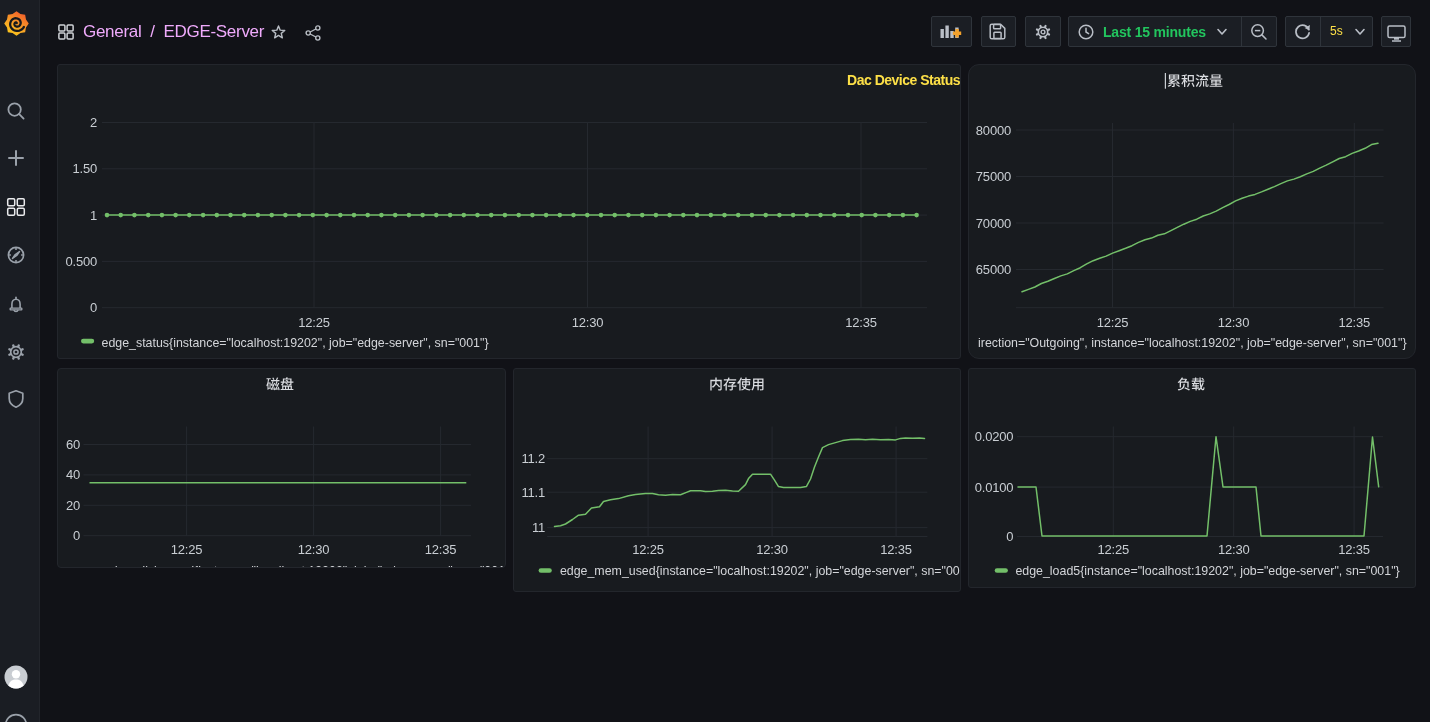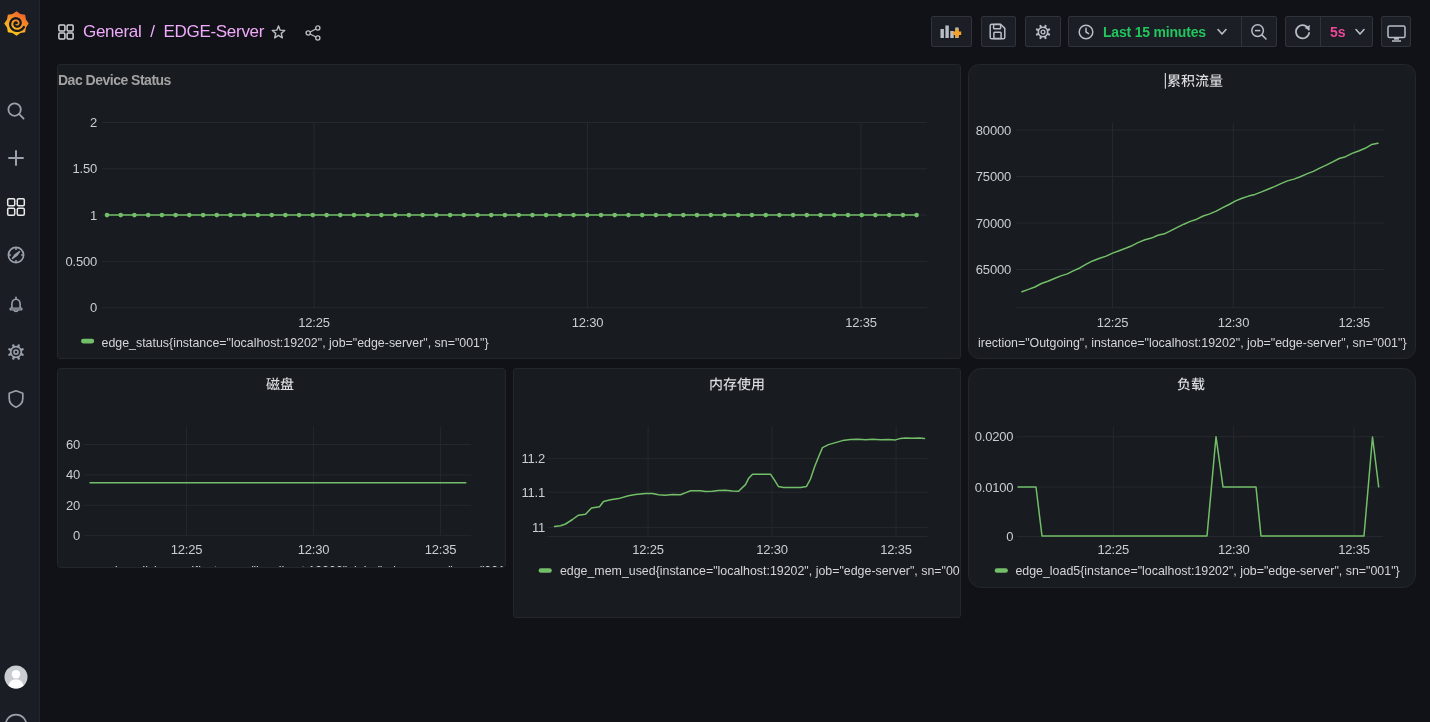--- a/index.html
+++ b/index.html
@@ -121,32 +121,32 @@
     <circle cx="7.6" cy="7.6" r="5.8" fill="none" stroke="#b9bec6" stroke-width="1.5"></circle>
     <line x1="4.9" y1="7.6" x2="10.3" y2="7.6" stroke="#b9bec6" stroke-width="1.5"></line>
     <line x1="11.9" y1="11.9" x2="16" y2="16" stroke="#b9bec6" stroke-width="1.5" stroke-linecap="round"></line>
   </svg>
 <div style="position:absolute;top:16px;height:31px;background:#1b1e24;border:1px solid #2f343b;border-radius:2px;box-sizing:border-box;left:1285px;width:87.5px"></div>
 <div class="abs" style="left:1320px;top:17px;width:1px;height:29px;background:#2f343b"></div>
 <svg style="position:absolute;left:1294px;top:23px" width="17" height="17" viewBox="0 0 17 17">
     <path d="M14.8 6.6 A 6.6 6.6 0 1 0 15.1 9.8" fill="none" stroke="#b9bec6" stroke-width="1.7" stroke-linecap="round"></path>
     <path d="M15.9 2.1 L15.3 7.3 L10.6 5.1 Z" fill="#b9bec6"></path>
   </svg>
-<div class="abs" style="left:1330px;top:24px;font-size:14px;font-weight:bold;color:#ec4899">5s</div>
+<div class="abs" style="left:1330px;top:24px;font-size:12px;font-weight:normal;color:#fde047">5s</div>
 <svg style="position:absolute;left:1354px;top:28px" width="12" height="8" viewBox="0 0 12 8">
     <path d="M2 1.5 L6 6 L10 1.5" fill="none" stroke="#b9bec6" stroke-width="1.6" stroke-linecap="round" stroke-linejoin="round"></path>
   </svg>
 <div style="position:absolute;top:16px;height:31px;background:#1b1e24;border:1px solid #2f343b;border-radius:2px;box-sizing:border-box;left:1381px;width:30px"></div>
 <svg style="position:absolute;left:1386.5px;top:22.5px" width="19" height="19" viewBox="0 0 19 19">
     <rect x="1" y="3" width="17" height="11.5" rx="1.6" fill="none" stroke="#b9bec6" stroke-width="1.5"></rect>
     <rect x="7" y="14.5" width="5" height="2.2" fill="#b9bec6"></rect>
     <line x1="5" y1="18" x2="14" y2="18" stroke="#b9bec6" stroke-width="1.5"></line>
   </svg>
 <div style="position:absolute;background:#181b1f;border:1px solid #23262c;border-radius:3px;box-sizing:border-box;overflow:hidden;left:57px;top:64px;width:904px;height:295px">
-    <div style="position:absolute;left:0;top:7px;width:100%;text-align:left;font-size:14px;font-weight:bold;color:#a3a3a3;letter-spacing:-0.5px">Dac Device Status</div>
+    <div style="position:absolute;left:0;top:7px;width:100%;text-align:right;font-size:14px;font-weight:bold;color:#fde047;letter-spacing:-0.5px">Dac Device Status</div>
     <svg width="904" height="295" style="position:absolute;left:0;top:0">
       <line x1="44" y1="57.5" x2="869" y2="57.5" stroke="#25292f" stroke-width="1"></line>
       <line x1="44" y1="103.8" x2="869" y2="103.8" stroke="#25292f" stroke-width="1"></line>
       <line x1="44" y1="150.1" x2="869" y2="150.1" stroke="#25292f" stroke-width="1"></line>
       <line x1="44" y1="196.4" x2="869" y2="196.4" stroke="#25292f" stroke-width="1"></line>
       <line x1="44" y1="242.7" x2="869" y2="242.7" stroke="#25292f" stroke-width="1"></line>
       <line x1="256" y1="57.5" x2="256" y2="242.7" stroke="#25292f" stroke-width="1"></line>
       <line x1="529.5" y1="57.5" x2="529.5" y2="242.7" stroke="#25292f" stroke-width="1"></line>
       <line x1="803" y1="57.5" x2="803" y2="242.7" stroke="#25292f" stroke-width="1"></line>
       <text x="39" y="62.0" text-anchor="end" font-size="13" fill="#c9ced3" letter-spacing="-0.2">2</text>
@@ -268,21 +268,21 @@
       <text x="22" y="140.8" text-anchor="end" font-size="13" fill="#c9ced3" letter-spacing="-0.2">20</text>
       <text x="22" y="171.2" text-anchor="end" font-size="13" fill="#c9ced3" letter-spacing="-0.2">0</text>
       <text x="128.6" y="185" text-anchor="middle" font-size="13" fill="#c9ced3" letter-spacing="-0.2">12:25</text>
       <text x="255.6" y="185" text-anchor="middle" font-size="13" fill="#c9ced3" letter-spacing="-0.2">12:30</text>
       <text x="382.6" y="185" text-anchor="middle" font-size="13" fill="#c9ced3" letter-spacing="-0.2">12:35</text>
       <line x1="31.5" y1="113.7" x2="408.3" y2="113.7" stroke="#73BF69" stroke-width="1.5"></line>
       <rect x="25" y="199.2" width="13.2" height="4.6" rx="2.3" fill="#73BF69"></rect>
       <text x="45.8" y="206.2" font-size="12.4" fill="#d3d5d9">edge_disk_used{instance="localhost:19202", job="edge-server", sn="001"}</text>
     </svg>
   </div>
-<div style="position:absolute;background:#181b1f;border:1px solid #23262c;border-radius:3px;box-sizing:border-box;overflow:hidden;left:512.5px;top:368px;width:448.5px;height:250px">
+<div style="position:absolute;background:#181b1f;border:1px solid #23262c;border-radius:3px;box-sizing:border-box;overflow:hidden;left:512.5px;top:368px;width:448.5px;height:224px">
     <svg width="60" height="32" style="position:absolute;left:194.5px;top:0">
       <path transform="translate(1.0 20.3) scale(0.014000 -0.014000)" d="M445.16009521484375 421.440185546875 516.5598754882812 472.84002685546875Q552.2799072265625 441.32000732421875 592.3999328613281 404.3599853515625Q632.5199584960938 367.39996337890625 671.2599792480469 329.37994384765625Q710 291.35992431640625 743.5800170898438 255.71990966796875Q777.1600341796875 220.07989501953125 800.3600463867188 191.7598876953125L722.040283203125 130.320068359375Q700.9602661132812 159.080078125 668.7202453613281 195.50009155273438Q636.480224609375 231.92010498046875 598.5802001953125 271.5001220703125Q560.68017578125 311.08013916015625 521.0601501464844 349.4401550292969Q481.44012451171875 387.8001708984375 445.16009521484375 421.440185546875ZM452.400146484375 844.43994140625H549.599853515625V629.1602172851562Q549.599853515625 580.3602294921875 543.6998596191406 527.0802307128906Q537.7998657226562 473.80023193359375 521.6798706054688 418.92022705078125Q505.55987548828125 364.04022216796875 474.4598693847656 310.40020751953125Q443.35986328125 256.76019287109375 393.2998352050781 207.02017211914062Q343.23980712890625 157.2801513671875 270.1197509765625 114.0001220703125Q263.6397705078125 124.28009033203125 251.73980712890625 137.52005004882812Q239.83984375 150.760009765625 226.8798828125 163.93997192382812Q213.919921875 177.11993408203125 202.0799560546875 185.2799072265625Q272.52001953125 222.63995361328125 318.8400573730469 266.17999267578125Q365.16009521484375 309.72003173828125 392.18011474609375 356.6000671386719Q419.20013427734375 403.4801025390625 432.0201416015625 450.82012939453125Q444.84014892578125 498.16015625 448.6201477050781 543.6201782226562Q452.400146484375 589.0802001953125 452.400146484375 629.72021484375ZM94.4400634765625 675.159912109375H856.7200927734375V582.440185546875H188.95977783203125V-85.99993896484375H94.4400634765625ZM814.8402099609375 675.159912109375H908.2399291992188V31.31982421875Q908.2399291992188 -10.4801025390625 897.43994140625 -33.400054931640625Q886.6399536132812 -56.32000732421875 858.239990234375 -68.03997802734375Q829.9600219726562 -79.3199462890625 782.7200317382812 -81.77993774414062Q735.4800415039062 -84.23992919921875 668.0400390625 -84.23992919921875Q666.4800415039062 -70.8399658203125 661.4000549316406 -53.58001708984375Q656.320068359375 -36.320068359375 649.840087890625 -19.18011474609375Q643.360107421875 -2.0401611328125 636.4401245117188 10.7998046875Q669.4801635742188 9.7998046875 700.8401794433594 9.019805908203125Q732.2001953125 8.23980712890625 756.3002014160156 8.459808349609375Q780.4002075195312 8.6798095703125 789.8402099609375 8.6798095703125Q804.2802124023438 9.6798095703125 809.5602111816406 14.61981201171875Q814.8402099609375 19.559814453125 814.8402099609375 32.559814453125Z" fill="#dadce0"></path>
       <path transform="translate(15.0 20.3) scale(0.014000 -0.014000)" d="M341.0399169921875 269.87994384765625H959.1599731445312V181.52020263671875H341.0399169921875ZM422.9599609375 525.7999877929688H821.8401489257812V439.80023193359375H422.9599609375ZM608.8800659179688 346.84002685546875H704.3997802734375V21.1998291015625Q704.3997802734375 -17.16009521484375 694.8797912597656 -38.080047607421875Q685.3598022460938 -59 657.2798461914062 -70.15997314453125Q629.3198852539062 -80.3199462890625 585.7398986816406 -82.27993774414062Q542.159912109375 -84.23992919921875 479.31988525390625 -83.679931640625Q476.19989013671875 -63.67999267578125 468.4999084472656 -38.540069580078125Q460.7999267578125 -13.400146484375 451.3199462890625 6.47979736328125Q481 5.47979736328125 508.96002197265625 4.699798583984375Q536.9200439453125 3.9197998046875 558.0200500488281 4.139801025390625Q579.1200561523438 4.35980224609375 587.4400634765625 4.7998046875Q600.320068359375 5.7998046875 604.6000671386719 9.459808349609375Q608.8800659179688 13.11981201171875 608.8800659179688 22.99981689453125ZM797.8402099609375 525.7999877929688H821.0801391601562L840.5200805664062 530.719970703125L900.7199096679688 483.0001220703125Q868.919921875 448.44012451171875 828.6399230957031 413.20013427734375Q788.3599243164062 377.96014404296875 744.8599243164062 346.60015869140625Q701.3599243164062 315.24017333984375 659.679931640625 291.440185546875Q651.0799560546875 304.2801513671875 635.2799987792969 320.4801025390625Q619.4800415039062 336.6800537109375 608.8800659179688 346.84002685546875Q643.840087890625 366.96002197265625 679.9601135253906 395.02001953125Q716.0801391601562 423.08001708984375 747.4801635742188 453.02001953125Q778.8801879882812 482.96002197265625 797.8402099609375 507.60003662109375ZM59.36004638671875 713.5599365234375H942.3199462890625V622.960205078125H59.36004638671875ZM377.92010498046875 844.5599365234375 475.6798095703125 820.8800048828125Q439.87982177734375 703.3600463867188 384.9598388671875 588.8000793457031Q330.03985595703125 474.2401123046875 253.09988403320312 375.14013671875Q176.159912109375 276.0401611328125 71.9599609375 203.8001708984375Q67.15997314453125 216.32012939453125 58.899993896484375 232.64007568359375Q50.6400146484375 248.96002197265625 41.60003662109375 265.219970703125Q32.56005859375 281.47991943359375 25.080078125 292.43988037109375Q93.64007568359375 338.95989990234375 149.36007690429688 401.71990966796875Q205.080078125 464.47991943359375 249.24008178710938 537.919921875Q293.40008544921875 611.3599243164062 325.5000915527344 689.2999267578125Q357.60009765625 767.2399291992188 377.92010498046875 844.5599365234375ZM180.0001220703125 431.67999267578125H275.079833984375V-82.5599365234375H180.0001220703125Z" fill="#dadce0"></path>
       <path transform="translate(29.0 20.3) scale(0.014000 -0.014000)" d="M325.679931640625 738.9198608398438H965.0799560546875V652.360107421875H325.679931640625ZM438.03973388671875 488.2801513671875V360.63983154296875H844.0001831054688V488.2801513671875ZM351.47998046875 566.5599365234375H935.0399169921875V281.9200439453125H351.47998046875ZM427.83978271484375 265.91998291015625Q474.039794921875 190.43994140625 553.2598266601562 135.83990478515625Q632.4798583984375 81.2398681640625 740.0398864746094 47.4598388671875Q847.5999145507812 13.6798095703125 977.4799194335938 0.039794921875Q967.7599487304688 -9.68017578125 956.7599792480469 -24.7601318359375Q945.760009765625 -39.840087890625 936.6000366210938 -55.48004150390625Q927.4400634765625 -71.1199951171875 921.080078125 -84.51995849609375Q787.7200927734375 -65.63995361328125 678.2600708007812 -24.539947509765625Q568.800048828125 16.56005859375 486.46002197265625 82.62005615234375Q404.1199951171875 148.6800537109375 349.8800048828125 241.0400390625ZM592.2800903320312 839.0799560546875H685.6798095703125V390.9200439453125Q685.6798095703125 331.4400634765625 678.6598205566406 273.9800720214844Q671.6398315429688 216.52008056640625 651.8998413085938 163.24008178710938Q632.1598510742188 109.9600830078125 594.3798522949219 63.360076904296875Q556.599853515625 16.76007080078125 495.6798400878906 -21.219940185546875Q434.75982666015625 -59.199951171875 344.83978271484375 -85.9599609375Q339.47979736328125 -75.239990234375 329.1998291015625 -60.6600341796875Q318.91986083984375 -46.080078125 308.0198974609375 -31.5001220703125Q297.11993408203125 -16.920166015625 286.8399658203125 -7.2001953125Q372.52001953125 13.079833984375 428.5800476074219 44.35986328125Q484.64007568359375 75.639892578125 517.6200866699219 114.919921875Q550.60009765625 154.199951171875 566.60009765625 199.0999755859375Q582.60009765625 244 587.4400939941406 292.58001708984375Q592.2800903320312 341.1600341796875 592.2800903320312 391.48004150390625ZM268.08013916015625 846.5599365234375 356.43988037109375 818.4000244140625Q322.43988037109375 733.8400268554688 276.5398864746094 650.6400451660156Q230.639892578125 567.4400634765625 177.67990112304688 493.90008544921875Q124.71990966796875 420.360107421875 68.47991943359375 364.2401123046875Q64.23992919921875 375.64007568359375 55.199951171875 393.8000183105469Q46.15997314453125 411.9599609375 36.0 430.1799011230469Q25.84002685546875 448.39984130859375 17.36004638671875 459.7998046875Q66.88006591796875 506.87982177734375 113.52008056640625 568.6198425292969Q160.16009521484375 630.35986328125 200.02011108398438 701.5398864746094Q239.880126953125 772.7199096679688 268.08013916015625 846.5599365234375ZM166.28009033203125 577.9200439453125 255.87982177734375 667.519775390625 256.75982666015625 666.519775390625V-87.63995361328125H166.28009033203125Z" fill="#dadce0"></path>
       <path transform="translate(43.0 20.3) scale(0.014000 -0.014000)" d="M202.2799072265625 775.4799194335938H834.6801147460938V685.0001831054688H202.2799072265625ZM202.2799072265625 543.39990234375H834.7200927734375V454.60015869140625H202.2799072265625ZM198.31988525390625 305.8798828125H837.5200805664062V216.400146484375H198.31988525390625ZM148.2000732421875 775.4799194335938H241.59979248046875V413.95989990234375Q241.59979248046875 356.0399169921875 236.539794921875 288.87994384765625Q231.47979736328125 221.719970703125 217.35980224609375 153.55999755859375Q203.23980712890625 85.4000244140625 175.559814453125 22.9200439453125Q147.87982177734375 -39.5599365234375 102.1998291015625 -89.5599365234375Q95.15985107421875 -79.9599609375 81.35989379882812 -67.83999633789062Q67.5599365234375 -55.72003173828125 53.199981689453125 -44.660064697265625Q38.84002685546875 -33.60009765625 28.12005615234375 -27.68011474609375Q69.56005859375 18.639892578125 93.72006225585938 73.29989624023438Q117.88006591796875 127.95989990234375 129.60006713867188 186.45989990234375Q141.320068359375 244.95989990234375 144.76007080078125 303.2398986816406Q148.2000732421875 361.5198974609375 148.2000732421875 414.5198974609375ZM799.3201904296875 775.4799194335938H893.2799072265625V34.99981689453125Q893.2799072265625 -6.2401123046875 882.2599182128906 -28.600067138671875Q871.2399291992188 -50.96002197265625 843.9599609375 -62.67999267578125Q816.5599975585938 -73.9599609375 770.5400085449219 -76.699951171875Q724.52001953125 -79.43994140625 654.4400024414062 -78.43994140625Q651.760009765625 -60 642.1600341796875 -33.080078125Q632.56005859375 -6.16015625 622.9600830078125 12.59979248046875Q655.4401245117188 11.039794921875 686.400146484375 10.759796142578125Q717.3601684570312 10.47979736328125 740.68017578125 10.699798583984375Q764.0001831054688 10.9197998046875 773.440185546875 10.9197998046875Q787.8801879882812 11.35980224609375 793.6001892089844 16.579803466796875Q799.3201904296875 21.7998046875 799.3201904296875 35.6798095703125ZM459.80010986328125 740.1600341796875H555.31982421875V-73.51995849609375H459.80010986328125Z" fill="#dadce0"></path>
     </svg>
     <svg width="448.5" height="220" style="position:absolute;left:0;top:0">
       <line x1="33.2" y1="89.7" x2="413.4" y2="89.7" stroke="#25292f" stroke-width="1"></line>
       <line x1="33.2" y1="123.2" x2="413.4" y2="123.2" stroke="#25292f" stroke-width="1"></line>
       <line x1="33.2" y1="158.6" x2="413.4" y2="158.6" stroke="#25292f" stroke-width="1"></line>
@@ -294,21 +294,21 @@
       <text x="31" y="127.7" text-anchor="end" font-size="13" fill="#c9ced3" letter-spacing="-0.2">11.1</text>
       <text x="31" y="163.1" text-anchor="end" font-size="13" fill="#c9ced3" letter-spacing="-0.2">11</text>
       <text x="134.1" y="185" text-anchor="middle" font-size="13" fill="#c9ced3" letter-spacing="-0.2">12:25</text>
       <text x="258.1" y="185" text-anchor="middle" font-size="13" fill="#c9ced3" letter-spacing="-0.2">12:30</text>
       <text x="382.1" y="185" text-anchor="middle" font-size="13" fill="#c9ced3" letter-spacing="-0.2">12:35</text>
       <polyline points="40.5,157.5 46.5,156.8 51.5,155.0 58.5,150.5 64.5,146.2 71.5,145.2 77.5,139.0 85.5,137.8 89.5,132.5 96.5,130.8 104.5,129.6 114.5,126.8 121.5,125.6 131.5,124.4 138.5,124.4 144.5,125.8 151.5,126.2 158.5,125.4 166.5,125.8 172.5,123.4 176.5,121.8 186.5,121.8 191.5,122.6 198.5,122.2 204.5,121.4 211.5,121.2 218.5,122.0 224.5,122.2 231.5,115.6 234.5,109.6 238.5,105.2 256.5,105.2 260.5,111.2 264.5,117.6 269.5,118.6 276.5,118.4 286.5,118.6 292.5,117.4 296.5,110.0 300.5,98.0 304.5,88.0 308.5,78.6 314.5,75.6 321.5,73.6 328.5,71.6 336.5,70.6 344.5,70.2 351.5,70.7 358.5,70.3 366.5,70.8 374.5,70.4 381.5,70.9 386.5,69.4 391.5,68.9 398.5,69.3 405.5,69.1 410.5,69.4" fill="none" stroke="#73BF69" stroke-width="1.5" stroke-linejoin="round" stroke-linecap="round"></polyline>
       <rect x="24.6" y="199.2" width="13.2" height="4.6" rx="2.3" fill="#73BF69"></rect>
       <text x="45.9" y="206.2" font-size="12.4" fill="#d3d5d9">edge_mem_used{instance="localhost:19202", job="edge-server", sn="001"}</text>
     </svg>
   </div>
-<div style="position:absolute;background:#181b1f;border:1px solid #23262c;border-radius:13px;box-sizing:border-box;overflow:hidden;left:968px;top:368px;width:448px;height:220px">
+<div style="position:absolute;background:#181b1f;border:1px solid #23262c;border-radius:3px;box-sizing:border-box;overflow:hidden;left:968px;top:368px;width:448px;height:220px">
     <svg width="32" height="32" style="position:absolute;left:206.5px;top:0">
       <path transform="translate(1.0 20.3) scale(0.014000 -0.014000)" d="M343.239990234375 750.7999877929688H653.3200073242188V673.6401977539062H281.60015869140625ZM335.36016845703125 843.5599365234375 438.119873046875 825.239990234375Q402.639892578125 759.3600463867188 355.95989990234375 692.0200805664062Q309.2799072265625 624.6801147460938 249.43991088867188 561.5801391601562Q189.59991455078125 498.48016357421875 115.35992431640625 442.76019287109375Q107.3199462890625 453.48016357421875 94.91998291015625 465.94012451171875Q82.52001953125 478.40008544921875 69.28005981445312 490.0200500488281Q56.04010009765625 501.6400146484375 44.20013427734375 508.1199951171875Q114.64013671875 556.7999877929688 170.74014282226562 613.9199829101562Q226.84014892578125 671.0399780273438 268.3801574707031 730.2799682617188Q309.920166015625 789.5199584960938 335.36016845703125 843.5599365234375ZM618.0001220703125 750.7999877929688H639.1200561523438L654.6400146484375 755.0399780273438L719.1198120117188 713.4801025390625Q700.559814453125 676.0401000976562 673.31982421875 634.0201110839844Q646.079833984375 592.0001220703125 616.83984375 552.8001403808594Q587.599853515625 513.6001586914062 560.35986328125 483.24017333984375Q546.7199096679688 493.64013671875 525.6599731445312 506.8800964355469Q504.60003662109375 520.1200561523438 487.9600830078125 528.280029296875Q512.9600830078125 556.52001953125 538.340087890625 592.8600158691406Q563.7200927734375 629.2000122070312 584.7601013183594 666.0800170898438Q605.8001098632812 702.9600219726562 618.0001220703125 732.0400390625ZM519.3600463867188 83.68011474609375 577.5598754882812 144.5599365234375Q641.4398803710938 118.7999267578125 706.7798767089844 89.47991943359375Q772.119873046875 60.159912109375 830.2398681640625 32.119903564453125Q888.35986328125 4.07989501953125 930.7998657226562 -19.56011962890625L857.9600830078125 -84.679931640625Q818.6400756835938 -60.47991943359375 763.7000732421875 -31.879913330078125Q708.7600708007812 -3.2799072265625 646.1600646972656 26.820098876953125Q583.56005859375 56.92010498046875 519.3600463867188 83.68011474609375ZM461.20013427734375 404.44012451171875H559.9598388671875Q553.9598388671875 321.92010498046875 541.079833984375 254.44009399414062Q528.1998291015625 186.9600830078125 500.3598327636719 132.86007690429688Q472.51983642578125 78.76007080078125 422.599853515625 37.600067138671875Q372.67987060546875 -3.5599365234375 293.71990966796875 -33.5599365234375Q214.75994873046875 -63.5599365234375 98.08001708984375 -82.99993896484375Q93.280029296875 -65.67999267578125 79.60006713867188 -41.720062255859375Q65.92010498046875 -17.7601318359375 52.5201416015625 -3.12017822265625Q159.92010498046875 12.079833984375 231.7200927734375 36.379852294921875Q303.52008056640625 60.67987060546875 347.1800842285156 94.73989868164062Q390.840087890625 128.7999267578125 413.8200988769531 173.9599609375Q436.80010986328125 219.1199951171875 446.7801208496094 276.3800354003906Q456.7601318359375 333.64007568359375 461.20013427734375 404.44012451171875ZM189.56011962890625 556.3199462890625H834.7198486328125V119.79998779296875H735.2801513671875V473.5601806640625H284.63983154296875V119.79998779296875H189.56011962890625Z" fill="#dadce0"></path>
       <path transform="translate(15.0 20.3) scale(0.014000 -0.014000)" d="M736 784.6799926757812 804.1597900390625 828.119873046875Q826.3598022460938 809.3198852539062 849.8998107910156 786.0198974609375Q873.4398193359375 762.7199096679688 894.0398254394531 739.4799194335938Q914.6398315429688 716.2399291992188 926.079833984375 697.1199340820312L854.0000610351562 648.320068359375Q837.2400512695312 677.1200561523438 803.1000366210938 715.8800354003906Q768.9600219726562 754.6400146484375 736 784.6799926757812ZM50.24005126953125 621.8798828125H953.3999633789062V546.9600830078125H50.24005126953125ZM101.00006103515625 769.35986328125H544.0800170898438V695.56005859375H101.00006103515625ZM282.0802001953125 844.3199462890625H372.5599365234375V581.6400146484375H282.0802001953125ZM601.4801025390625 842.9999389648438H695.1998291015625Q692.9598388671875 706.83984375 698.8198547363281 582.6398010253906Q704.6798706054688 458.43975830078125 718.139892578125 355.1197509765625Q731.5999145507812 251.79974365234375 751.6599426269531 175.55975341796875Q771.719970703125 99.31976318359375 798.3200073242188 57.45977783203125Q824.9200439453125 15.59979248046875 856.2800903320312 15.59979248046875Q873.1201171875 15.59979248046875 881.6601257324219 51.11981201171875Q890.2001342773438 86.63983154296875 894.2001342773438 170.19989013671875Q908.1600952148438 154.99993896484375 929.2600402832031 141.47998046875Q950.3599853515625 127.96002197265625 966.9999389648438 120.9200439453125Q960.0799560546875 45.00006103515625 946.47998046875 2.220062255859375Q932.8800048828125 -40.5599365234375 909.5400390625 -57.93994140625Q886.2000732421875 -75.3199462890625 848.1201171875 -75.3199462890625Q799.5201416015625 -75.3199462890625 762.2801513671875 -41.39996337890625Q725.0401611328125 -7.47998046875 698.0401611328125 54.339996337890625Q671.0401611328125 116.15997314453125 652.5001525878906 200.97994995117188Q633.9601440429688 285.7999267578125 622.7001342773438 388.3799133300781Q611.4401245117188 490.95989990234375 606.6801147460938 606.1199035644531Q601.9201049804688 721.2799072265625 601.4801025390625 842.9999389648438ZM830.5601196289062 498.1600341796875 914.6798706054688 474.60009765625Q881.5598754882812 358.880126953125 832.3398742675781 254.34011840820312Q783.119873046875 149.80010986328125 717.3998718261719 62.880096435546875Q651.6798706054688 -24.0399169921875 567.9998779296875 -88.2799072265625Q557.39990234375 -73.0799560546875 538.9199523925781 -54.420013427734375Q520.4400024414062 -35.76007080078125 503.24005126953125 -23.360107421875Q582.0000610351562 31.59991455078125 644.9200744628906 112.75994873046875Q707.840087890625 193.91998291015625 754.5401000976562 292.260009765625Q801.2401123046875 390.60003662109375 830.5601196289062 498.1600341796875ZM65.00006103515625 457.11993408203125H577.080078125V381.7601318359375H65.00006103515625ZM321.60015869140625 354.76007080078125H409.83990478515625V-79.99993896484375H321.60015869140625ZM114.04010009765625 189.0401611328125Q111.92010498046875 198.64013671875 107.06011962890625 214.16009521484375Q102.20013427734375 229.6800537109375 96.50015258789062 246.04000854492188Q90.8001708984375 262.39996337890625 85.00018310546875 273.679931640625Q97.8001708984375 276.7999267578125 109.76016235351562 289.9599304199219Q121.72015380859375 303.11993408203125 133.84014892578125 323.43994140625Q142.96014404296875 336.87994384765625 161.74014282226562 372.0799560546875Q180.5201416015625 407.27996826171875 201.58013916015625 454.41998291015625Q222.64013671875 501.55999755859375 237.64013671875 550.3200073242188L330.119873046875 525.6400756835938Q308.31988525390625 472.320068359375 281.2799072265625 419.38006591796875Q254.23992919921875 366.4400634765625 225.47994995117188 319.7800598144531Q196.719970703125 273.12005615234375 168.3599853515625 236.36004638671875V234.24005126953125Q168.3599853515625 234.24005126953125 160.16000366210938 229.72006225585938Q151.96002197265625 225.2000732421875 141.20004272460938 218.00009155273438Q130.4400634765625 210.80010986328125 122.24008178710938 203.10012817382812Q114.04010009765625 195.400146484375 114.04010009765625 189.0401611328125ZM114.04010009765625 189.0401611328125V257.79998779296875L160.280029296875 283.11993408203125H560.280029296875L559.7200317382812 203.84014892578125H195.9600830078125Q165.320068359375 203.84014892578125 143.18008422851562 199.7801513671875Q121.04010009765625 195.72015380859375 114.04010009765625 189.0401611328125ZM60.4400634765625 99.7598876953125Q124.12005615234375 104.07989501953125 208.6800537109375 110.61990356445312Q293.24005126953125 117.159912109375 388.9000549316406 124.85992431640625Q484.56005859375 132.5599365234375 580.320068359375 140.75994873046875L579.7600708007812 63.60015869140625Q488.56005859375 54.72015380859375 396.300048828125 45.620147705078125Q304.0400390625 36.5201416015625 220.10003662109375 28.70013427734375Q136.1600341796875 20.880126953125 69.36004638671875 14.0001220703125Z" fill="#dadce0"></path>
     </svg>
     <svg width="448" height="220" style="position:absolute;left:0;top:0">
       <line x1="48" y1="67.7" x2="414" y2="67.7" stroke="#25292f" stroke-width="1"></line>
       <line x1="48" y1="118.1" x2="414" y2="118.1" stroke="#25292f" stroke-width="1"></line>
       <line x1="48" y1="167.5" x2="414" y2="167.5" stroke="#25292f" stroke-width="1"></line>
       <line x1="144.3" y1="57.5" x2="144.3" y2="167.5" stroke="#25292f" stroke-width="1"></line>
       <line x1="264.7" y1="57.5" x2="264.7" y2="167.5" stroke="#25292f" stroke-width="1"></line>

